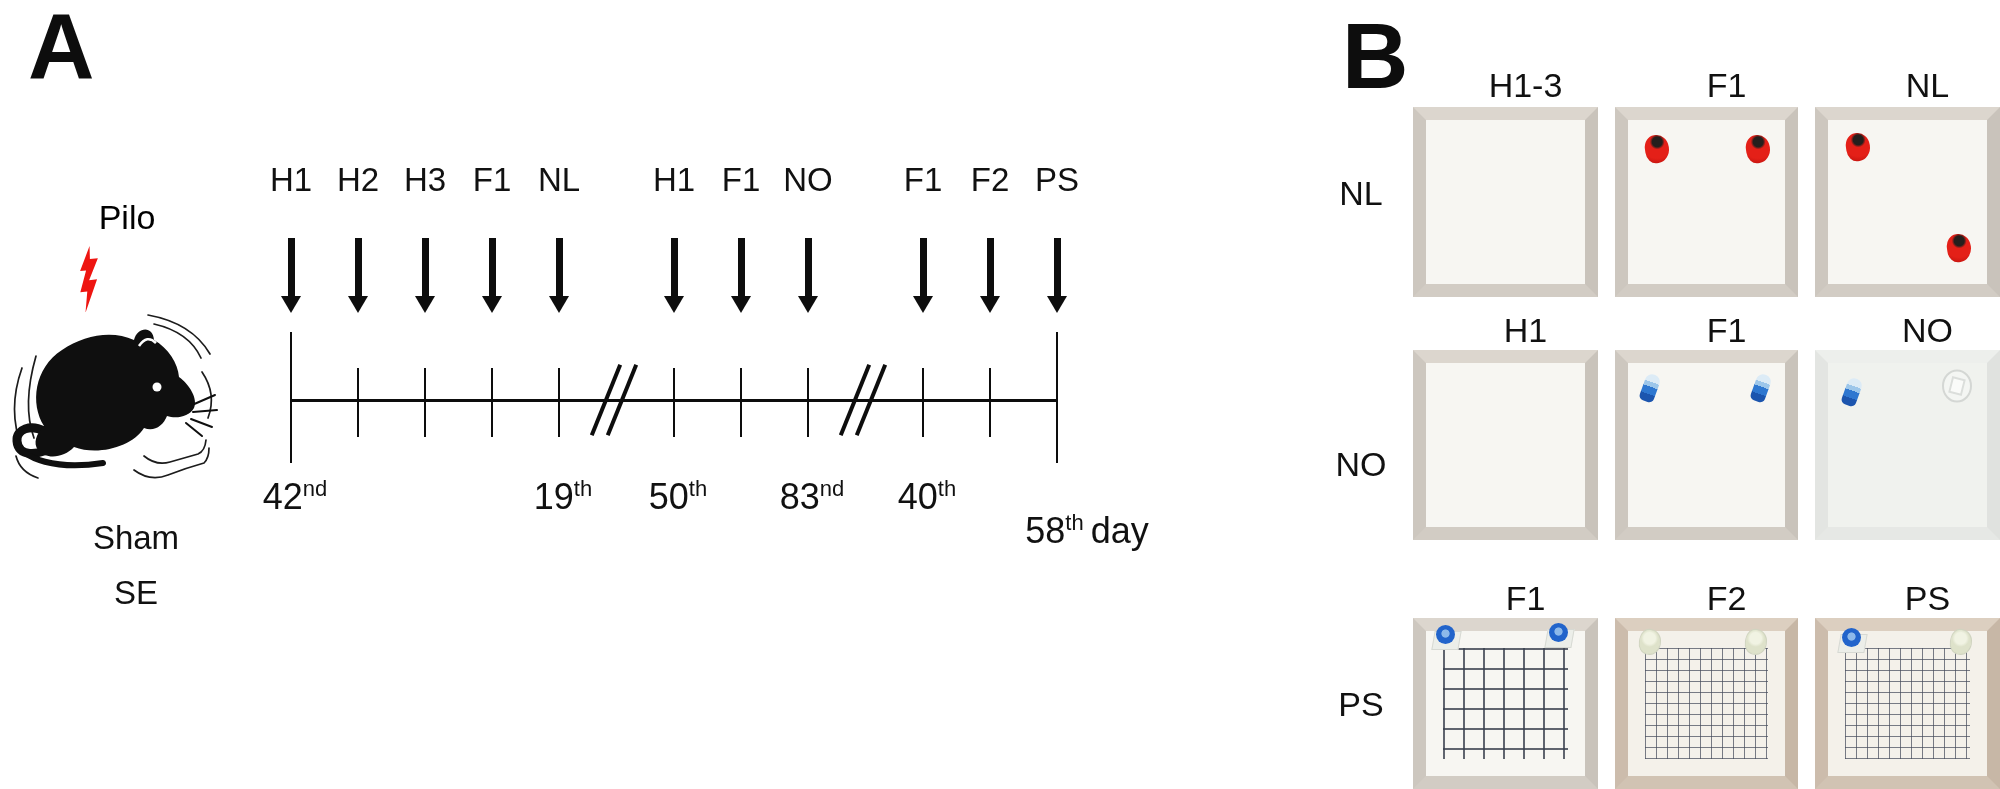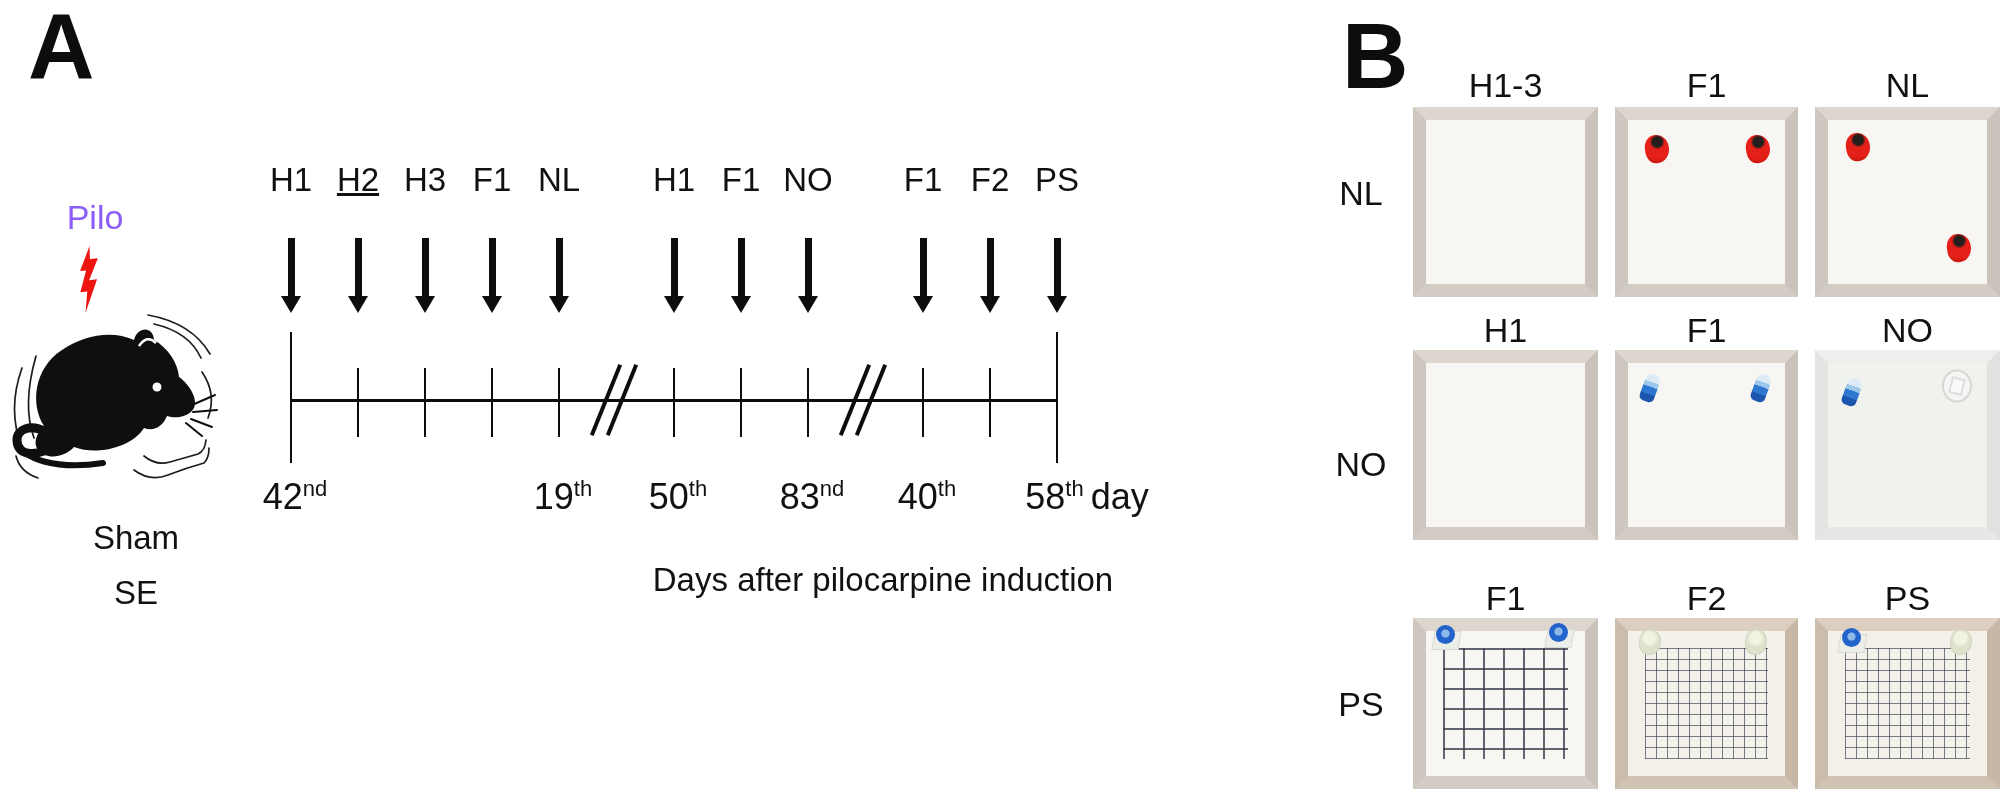--- a/index.html
+++ b/index.html
@@ -32,21 +32,21 @@
   .axis-break{ position:absolute; top:362px; width:0; height:0; }
   .axis-break .slash{ position:absolute; top:0; width:3.5px; height:76px; background:#0d0d0d;
                       transform:rotate(22deg); }
   .axis-break .slash.s1{ left:-13px; } .axis-break .slash.s2{ left:3px; }
   .day-label{ position:absolute; top:479px; transform:translateX(-50%);
               font-size:36px; line-height:1; white-space:nowrap; }
   .day-label sup{ font-size:22px; position:relative; top:-13px; vertical-align:baseline; }
   .day-label .trail{ margin-left:7px; }
 
   
-  .b-header{ position:absolute; transform:translateX(-50%); font-size:34px; line-height:1; }
+  .b-header{ position:absolute; transform:translateX(-50%); font-size:34px; line-height:1;margin-left:20px; }
   .b-rowlabel{ position:absolute; transform:translateX(-50%); font-size:34px; line-height:1; }
   .photo-wrap{ position:absolute; }
   .photo-frame{ position:absolute; inset:0; box-sizing:border-box; border:13px solid;
                 border-color:#dcd6ce #c9c3bb #d2ccc4 #cdc7bf; background:#f7f6f2; }
   .tone-cool .photo-frame{ border-color:#edefec #e0e2df #e6e8e5 #e3e5e2; background:#f0f2ee; }
   .tone-beige .photo-frame{ border-color:#dccfc0 #c7b7a6 #d1c3b3 #ccbcac; background:#f4f1ea; }
   .grid-layer{ position:absolute; inset:17px; }
   .floor-grid-coarse .grid-layer{
     background-image:
       repeating-linear-gradient(to right, rgba(58,64,78,.8) 0 1.7px, transparent 1.7px 20px),
@@ -79,21 +79,21 @@
     background:radial-gradient(circle at 45% 35%, #f1f3e3 0 30%, #dee2ca 45% 75%, #ccd1b7 100%);
     transform:translate(-50%,-50%) rotate(10deg); }
 </style>
 </head>
 <body>
 
 <div id="fig">
 
   <div class="panel-letter" style="left:28px; top:0px;">A</div>
 
-  <div id="pilo" style="color:#8b5cf6;">Pilo</div>
+  <div id="pilo" style="color:#000000;margin-left:32px;">Pilo</div>
 
   <svg id="bolt" style="position:absolute; left:78px; top:246px;" width="26" height="66" viewBox="0 0 26 66">
     <polygon points="15,0 3,24 9,24 1,45 8,45 4,66 19,34 11,34 22,13 14,13" fill="#ee1511" transform="rotate(-6 13 33)"></polygon>
   </svg>
 
   <svg id="rat" style="position:absolute; left:6px; top:310px;" width="212" height="174" viewBox="0 0 212 174">
 
     <g fill="none" stroke="#1c1c1c" stroke-width="1.7" stroke-linecap="round">
       <path d="M16,58 Q1,100 16,138"></path>
       <path d="M30,46 Q16,95 28,128"></path>
@@ -129,21 +129,21 @@
   <div id="se">SE</div>
 
   <div id="timeline">
       <div class="axis-line" style="left: 290px; width: 768px;"></div>
       <div class="ev-label" style="left: 291px;">H1</div>
       <div class="arrow" style="left: 291px;">
         <div class="shaft"></div>
         <div class="head"></div>
       </div>
       <div class="tick major" style="left: 291px;"></div>
-      <div class="ev-label" style="left: 358px; text-decoration: underline;">H2</div>
+      <div class="ev-label" style="left: 358px;">H2</div>
       <div class="arrow" style="left: 358px;">
         <div class="shaft"></div>
         <div class="head"></div>
       </div>
       <div class="tick" style="left: 358px;"></div>
       <div class="ev-label" style="left: 425px;">H3</div>
       <div class="arrow" style="left: 425px;">
         <div class="shaft"></div>
         <div class="head"></div>
       </div>
@@ -202,24 +202,23 @@
       </div>
       <div class="axis-break" style="left: 865.5px;">
         <div class="slash s1"></div>
         <div class="slash s2"></div>
       </div>
       <div class="day-label" style="left: 295px;"><span>42</span><sup>nd</sup></div>
       <div class="day-label" style="left: 563px;"><span>19</span><sup>th</sup></div>
       <div class="day-label" style="left: 678px;"><span>50</span><sup>th</sup></div>
       <div class="day-label" style="left: 812px;"><span>83</span><sup>nd</sup></div>
       <div class="day-label" style="left: 927px;"><span>40</span><sup>th</sup></div>
-      <div class="day-label" style="left: 1087px;"><span>58</span><sup>th</sup><span class="trail">day</span></div>
+      <div class="day-label" style="left: 1087px; margin-top: 34px;"><span>58</span><sup>th</sup><span class="trail">day</span></div>
     </div>
 
-  <div id="caption">Days after pilocarpine induction</div>
 
   <div class="panel-letter" style="left:1342px; top:10px;">B</div>
 
   <div id="panelB">
       <div class="b-rowlabel" style="left: 1361px; top: 176px;">NL</div>
       <div class="b-header" style="left: 1505.5px; top: 68px;">H1-3</div>
       <div class="photo-wrap tone-warm floor-plain" style="left: 1413px; top: 107px; width: 185px; height: 190px;">
         <div class="photo-frame"></div>
       </div>
       <div class="b-header" style="left: 1706.5px; top: 68px;">F1</div>

